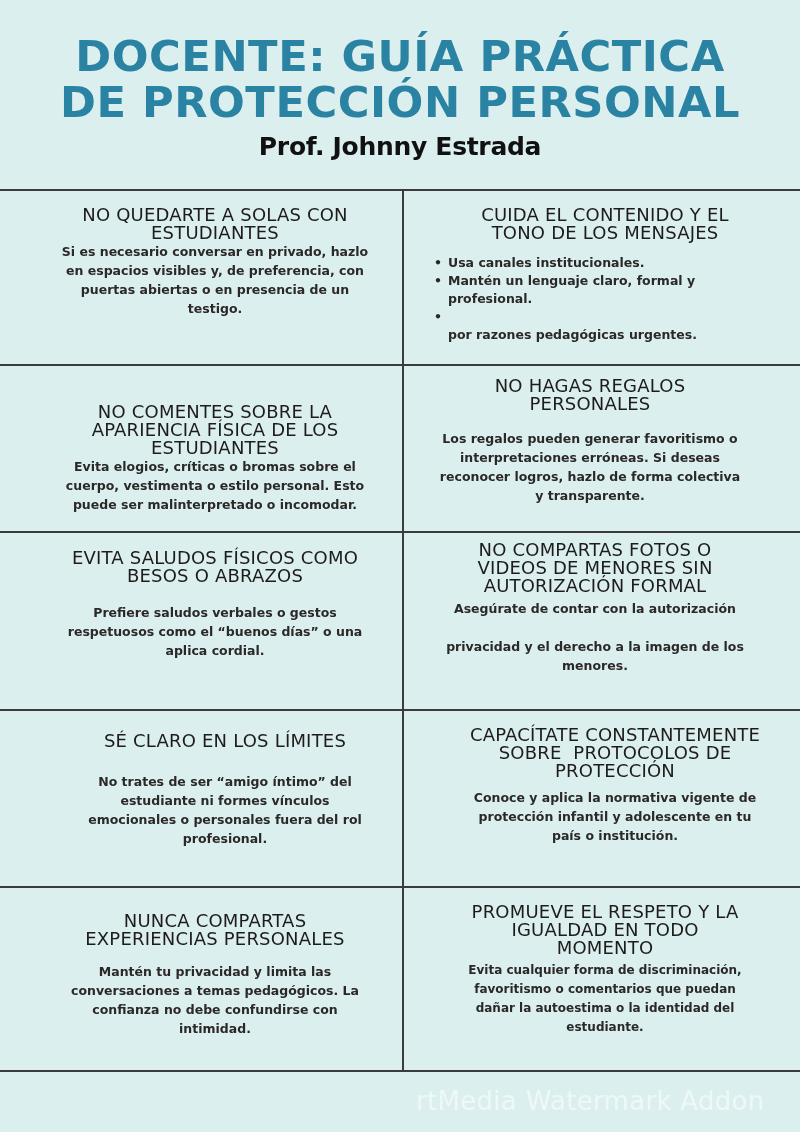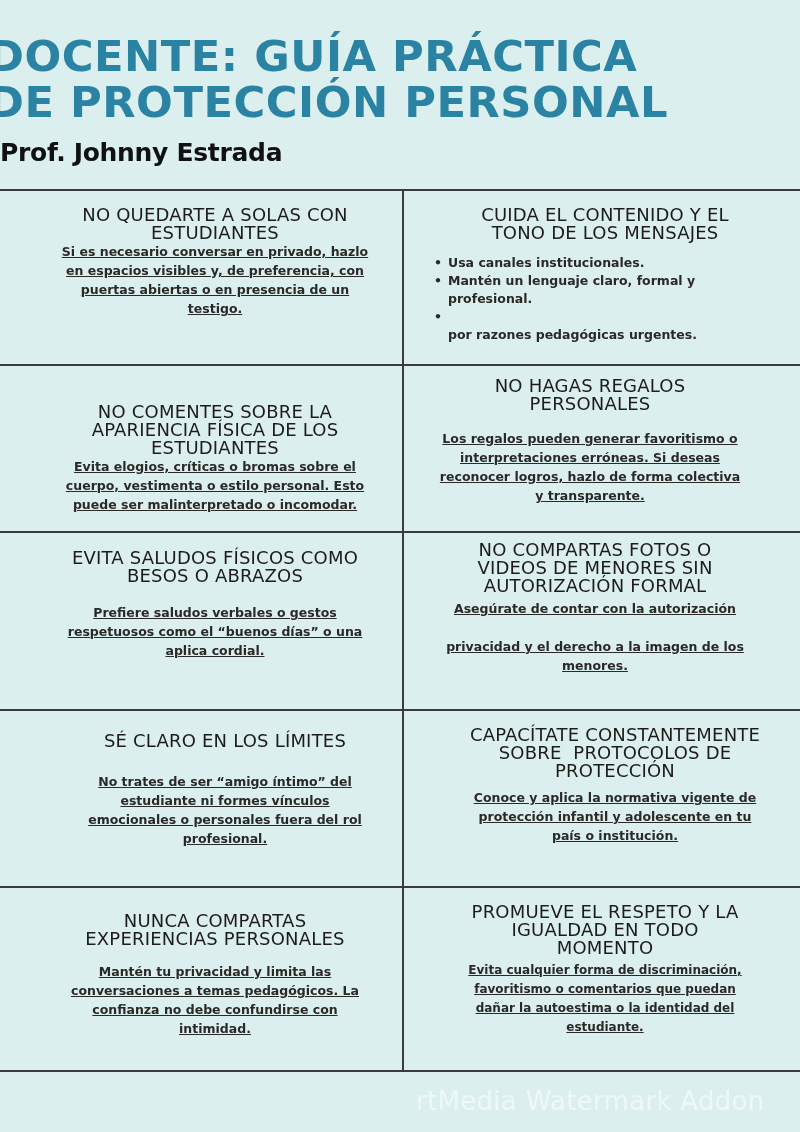--- a/index.html
+++ b/index.html
@@ -3,40 +3,40 @@
   <meta charset="utf-8">
   <style>
     html, body { margin: 0; padding: 0; }
     body {
       width: 800px; height: 1132px; overflow: hidden;
       background: #dcefef;
       font-family: "DejaVu Sans", sans-serif;
       position: relative;
       color: #1f1d1d;
     }
-    .header { position: absolute; left: 0; top: 0; width: 800px; height: 190px; }
+    .header { position: absolute; left: 0; top: 0; width: 800px; height: 190px; text-align: center; }
     .title {
       position: absolute; left: 0; width: 800px; top: 34px;
       color: #2b83a3; font-weight: bold; font-size: 42px; line-height: 46px;
       letter-spacing: 0.5px; margin: 0;
       transform: scaleX(1.03);
     }
     .subtitle {
-      position: absolute; left: 0; width: 800px; top: 138px;
+      position: absolute; left: 0; width: 800px; top: 132px;
       font-size: 25px; font-weight: bold; color: #111; margin: 0; letter-spacing: -0.3px;
     }
     .hline { position: absolute; left: 0; width: 800px; height: 2px; background: #3b3b3b; }
     .vline { position: absolute; left: 402px; width: 2px; background: #3b3b3b; }
     .cell { position: absolute; text-align: center; box-sizing: border-box; }
     .cell h2 {
       margin: 0; font-size: 18px; line-height: 18px; font-weight: normal;
       color: #1e1b1b; letter-spacing: 0.2px;
     }
     .cell p {
-      margin: 0; font-size: 12.5px; line-height: 19px; font-weight: bold; color: #2b2828; text-decoration: underline;
+      margin: 0; font-size: 12.5px; line-height: 19px; font-weight: bold; color: #2b2828;
     }
     .cell ul {
       margin: 0; padding: 0 0 0 18px; text-align: left; list-style: none;
       font-size: 12.5px; line-height: 18px; font-weight: bold; color: #2b2828;
     }
     .cell ul li { position: relative; }
     .cell ul li .bullet { position: absolute; left: -14px; top: 0; }
     .watermark {
       position: absolute; left: 416px; top: 1086px; font-size: 26px;
       color: rgba(255,255,255,0.55); font-family: "DejaVu Sans", sans-serif; letter-spacing: 0.3px;

